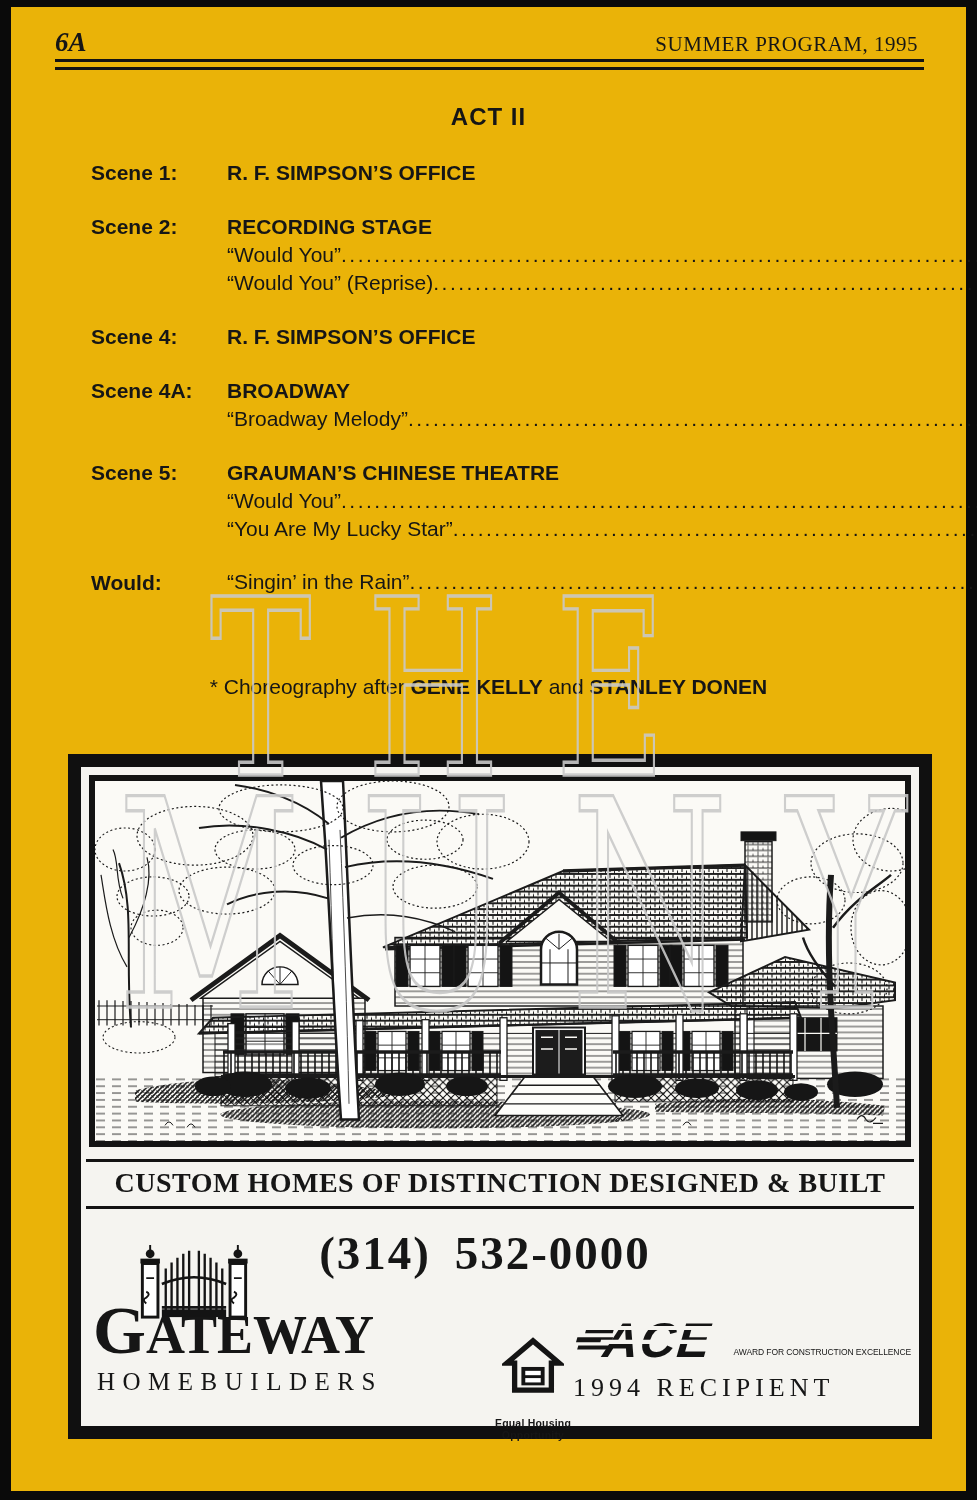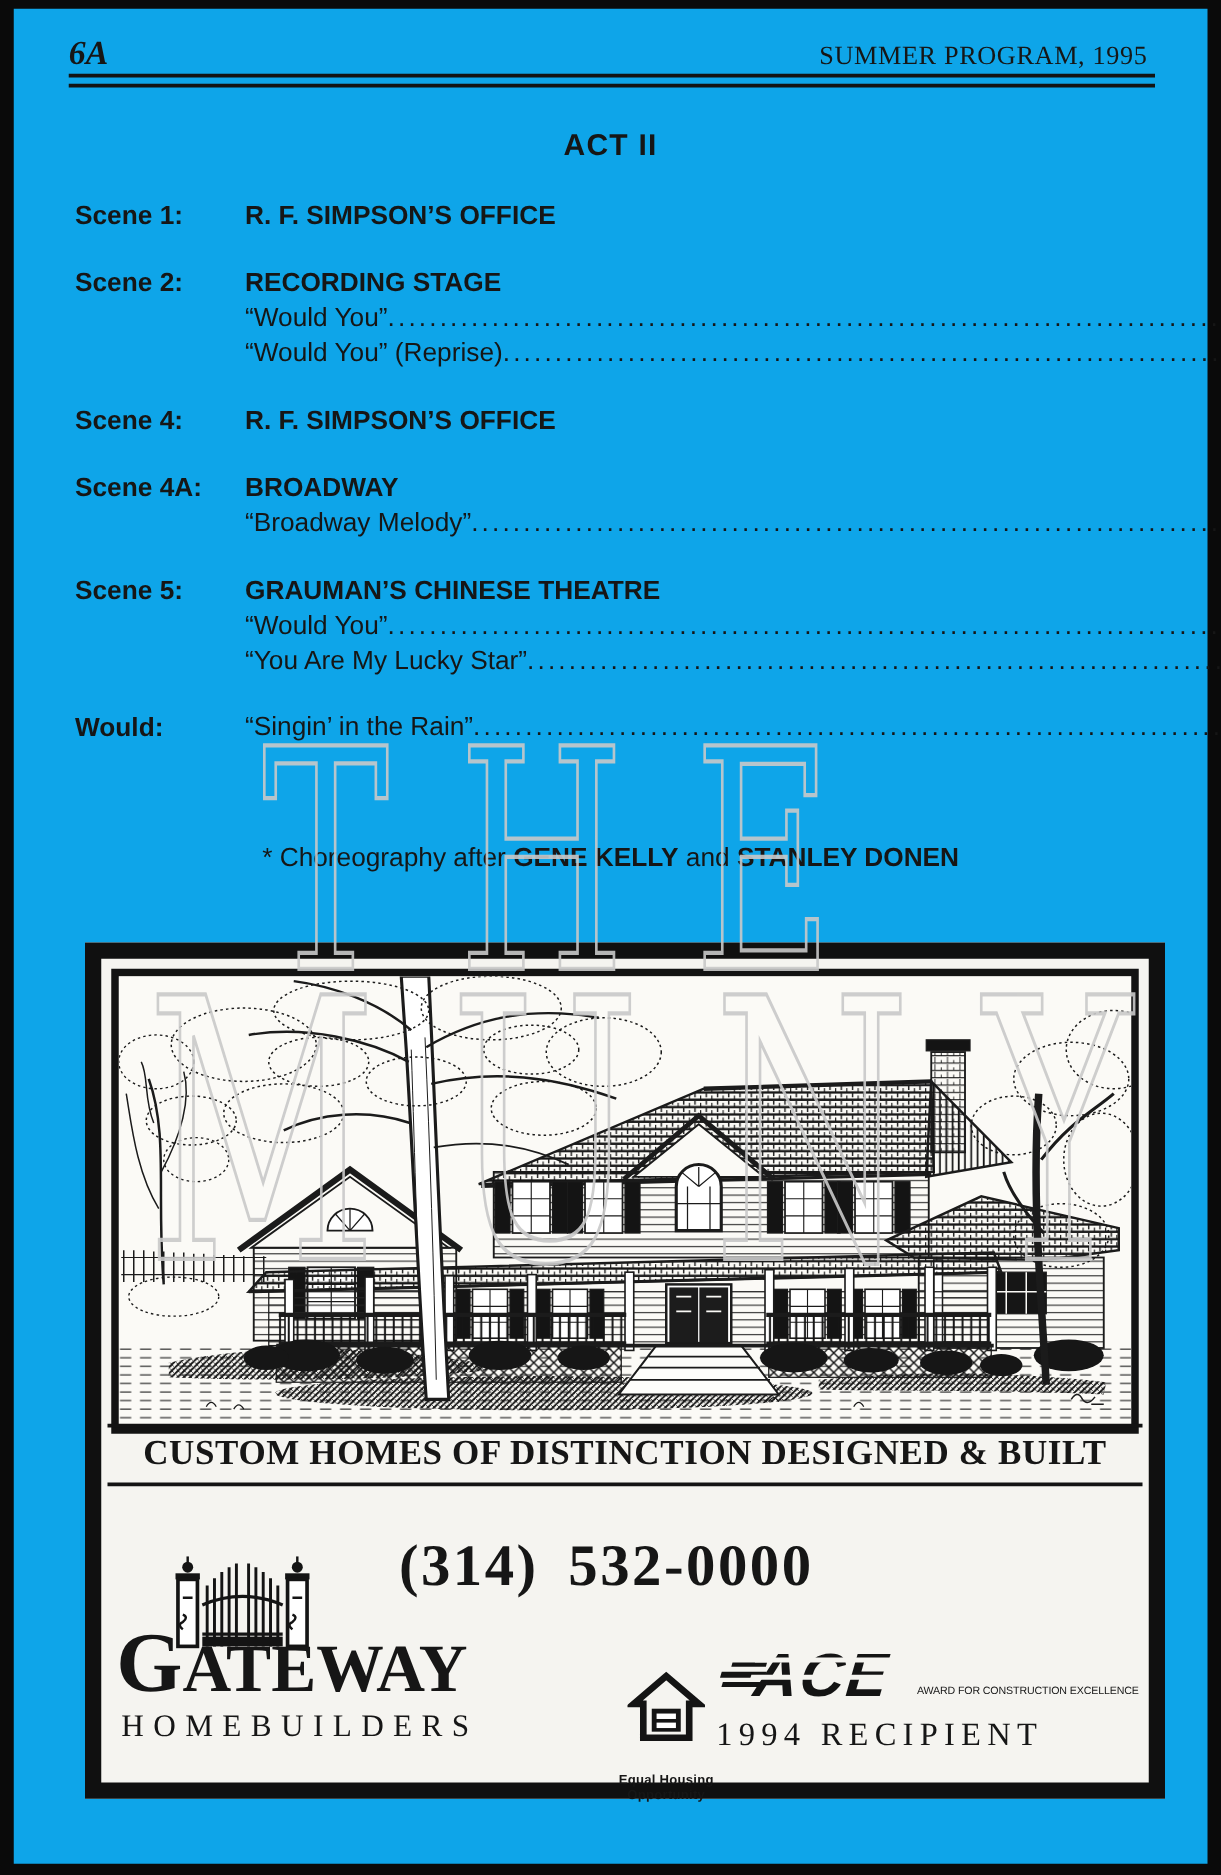--- a/index.html
+++ b/index.html
@@ -1,53 +1,53 @@
 <!DOCTYPE html>
 <html><head>
 <meta charset="utf-8">
 <style>
   html,body{margin:0;padding:0;}
   body{width:977px;height:1500px;position:relative;background:#0d0d0d;overflow:hidden;
        font-family:"Liberation Sans",sans-serif;color:#161616;}
   .sheet{position:absolute;inset:0;border-style:solid;border-color:#0a0a0a;
-         border-width:7px 11px 9px 11px;background:#0ea5e9;}
+         border-width:7px 11px 9px 11px;background:#eab308;}
 
   
   .page-number{position:absolute;top:20px;left:44px;
       font:bold italic 27px "Liberation Serif",serif;}
   .issue{position:absolute;top:25px;right:48px;
       font:21px "Liberation Serif",serif;letter-spacing:.5px;}
   .rule-double{position:absolute;top:52px;left:44px;right:42px;height:5px;
       border-top:3px solid #131313;border-bottom:3px solid #131313;}
 
   
   .act-title{position:absolute;top:96px;left:0;right:0;text-align:center;
       font-weight:bold;font-size:24px;letter-spacing:1px;}
 
   
-  .scenes{position:absolute;top:151px;left:49px;right:58px;}
+  .scenes{position:absolute;top:151px;left:80px;right:58px;}
   .scene{display:grid;grid-template-columns:136px 1fr;margin-bottom:25px;}
   .scene-label,.scene-heading{font-weight:bold;font-size:21px;line-height:29px;}
   .song-row{display:flex;align-items:baseline;font-size:21px;line-height:28px;}
   .song-title{white-space:nowrap;}
   .leader{flex:1;overflow:hidden;white-space:nowrap;min-width:12px;}
   .leader::after{content:"..........................................................................................................................................................................................................";
       letter-spacing:2.5px;font-size:21px;color:#161616;}
 
   
   .choreo{position:absolute;top:668px;left:0;right:0;text-align:center;font-size:21px;}
   .choreo b{font-weight:bold;}
 
   
   .ad{position:absolute;top:747px;left:57px;width:838px;height:659px;
       border:13px solid #101010;background:#f5f4f0;}
   .ad-frame{position:absolute;top:8px;left:8px;right:8px;height:360px;
       border:6px solid #131313;background:#fbfaf6;overflow:hidden;}
   .ad-frame svg{display:block;width:100%;height:100%;}
-  .ad-caption{position:absolute;top:372px;left:5px;right:5px;
+  .ad-caption{position:absolute;top:392px;left:5px;right:5px;
       border-top:3px solid #131313;border-bottom:3px solid #131313;
       padding:5px 0 7px;text-align:center;
       font:bold 28px "Liberation Serif",serif;letter-spacing:.5px;}
   .ad-phone{position:absolute;top:459px;left:0;right:30px;text-align:center;
       font:bold 47px "Liberation Serif",serif;letter-spacing:2px;word-spacing:10px;}
 
   .gw-block{position:absolute;left:12px;top:534px;width:345px;}
   .gw-gate{position:absolute;left:46px;top:-56px;width:110px;height:76px;}
   .gw-brand{font:bold 54px "Liberation Serif",serif;line-height:58px;letter-spacing:0;
       position:relative;z-index:2;}

